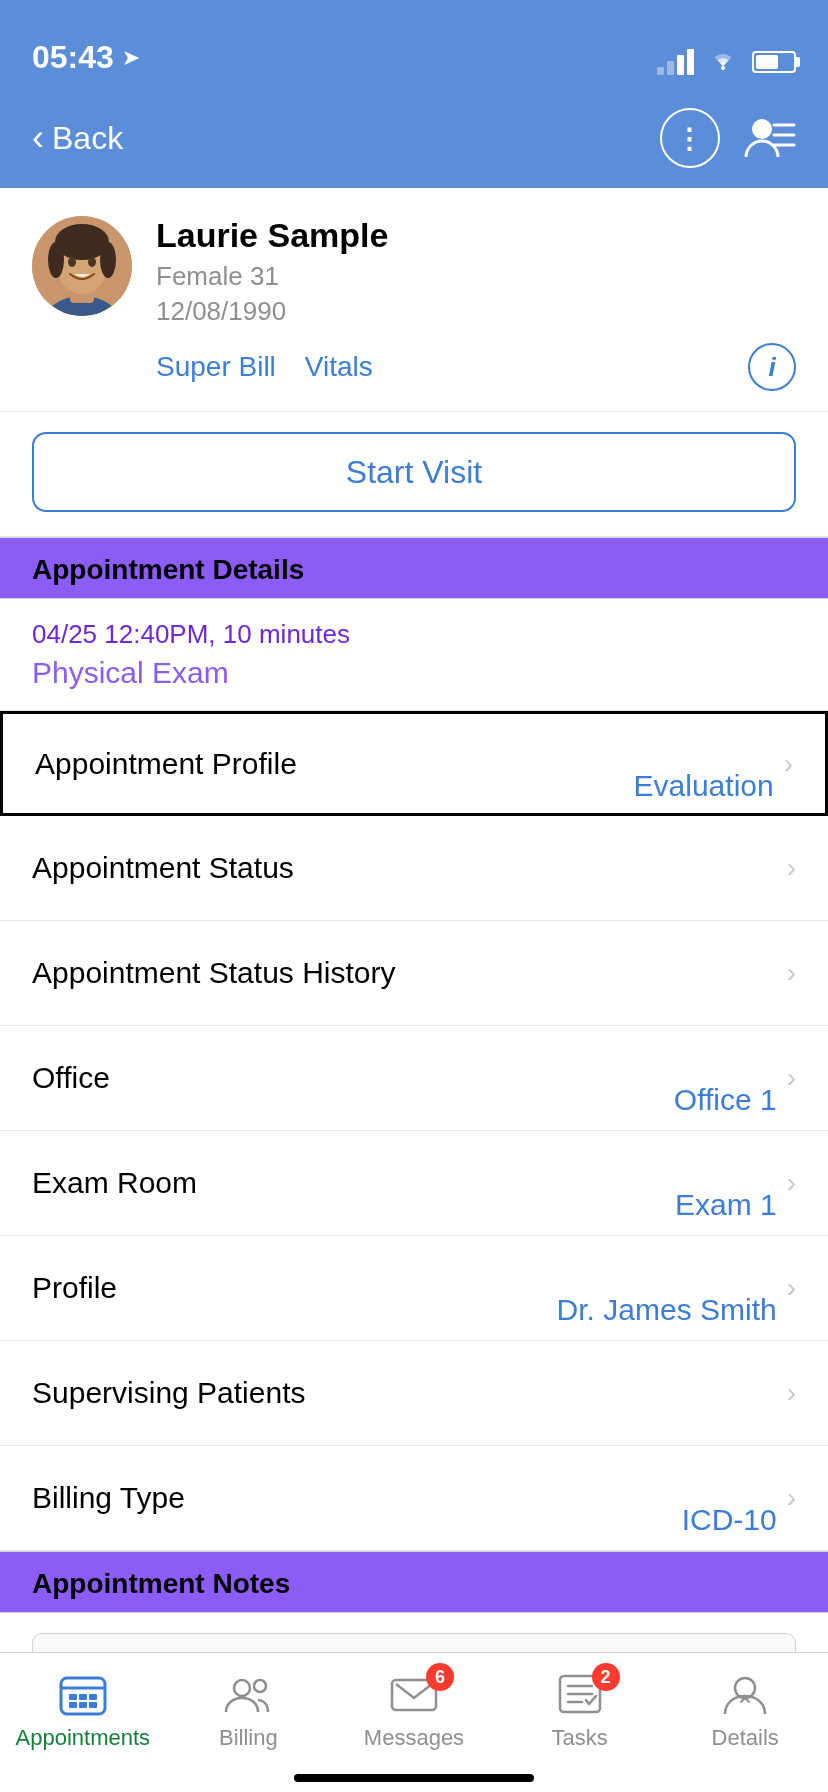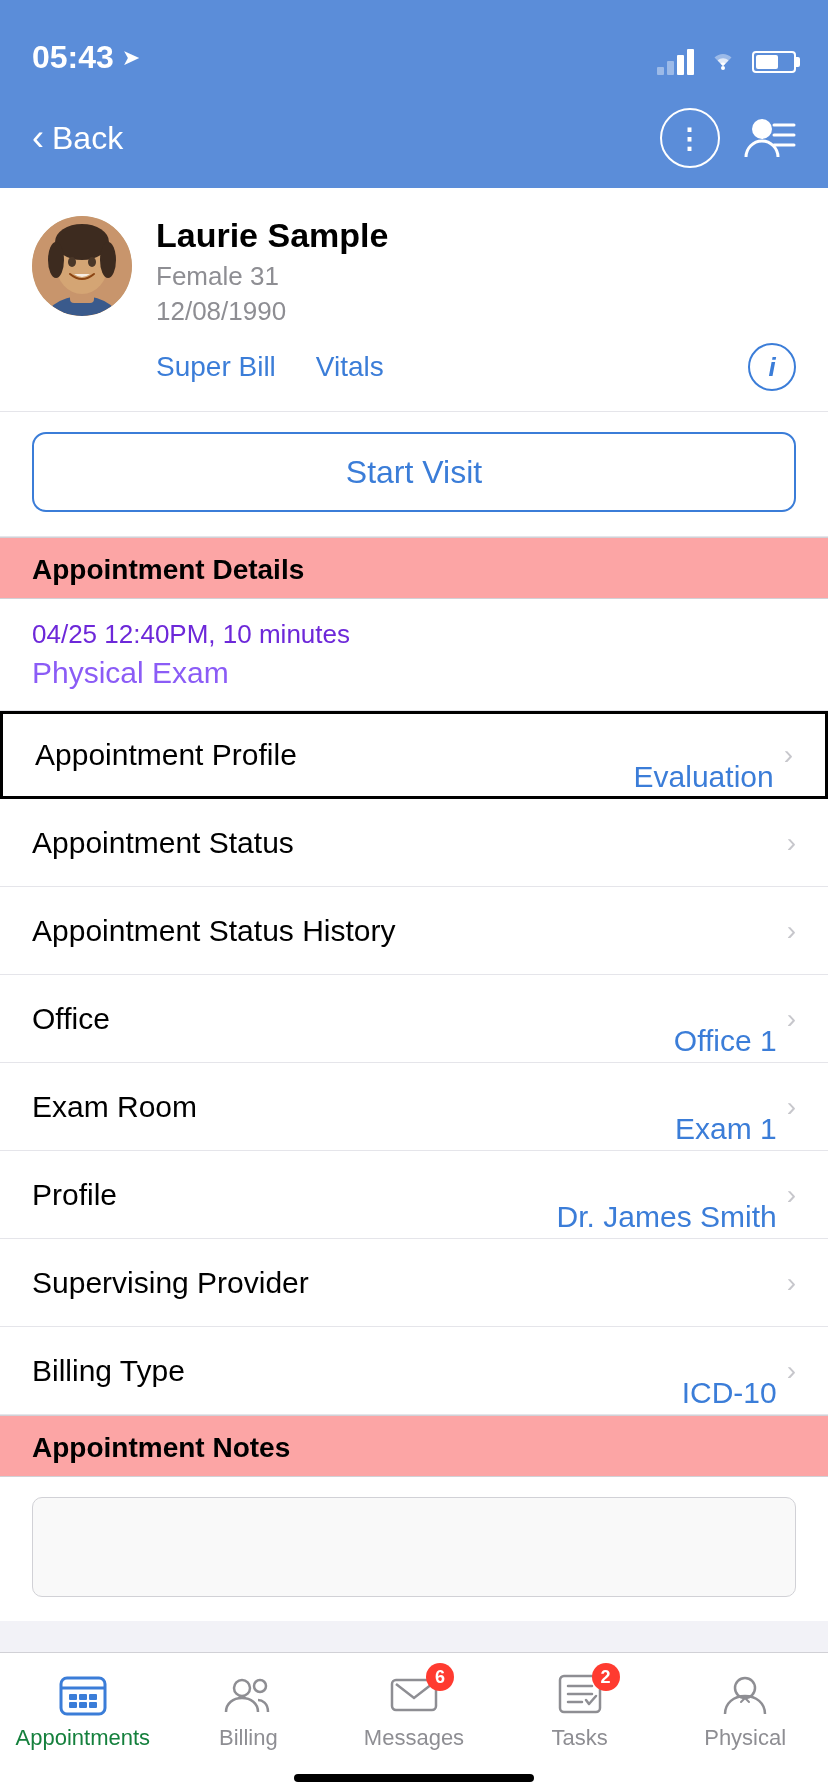--- a/index.html
+++ b/index.html
@@ -149,21 +149,21 @@
     }
     .patient-sub {
       font-size: 26px;
       color: #8e8e93;
       margin-bottom: 4px;
     }
     .patient-actions {
       display: flex;
       align-items: center;
       margin-top: 16px;
-      gap: 40px;
+      gap: 29px;
     }
     .patient-action-link {
       font-size: 28px;
       color: #3b7dd8;
       cursor: pointer;
     }
     .patient-info-icon {
       width: 48px;
       height: 48px;
       border: 2px solid #3b7dd8;
@@ -195,21 +195,21 @@
       font-size: 32px;
       font-weight: 500;
       cursor: pointer;
       display: flex;
       align-items: center;
       justify-content: center;
     }
 
     
     .section-header {
-      background: #fca5a5;
+      background: #8b5cf6;
       padding: 16px 32px 12px;
       border-top: 1px solid #d1d1d6;
       border-bottom: 1px solid #d1d1d6;
     }
     .section-header-title {
       font-size: 28px;
       font-weight: 700;
       color: #000;
     }
 
@@ -230,21 +230,21 @@
       font-weight: 400;
     }
 
     
     .list-item {
       background: white;
       display: flex;
       align-items: center;
       justify-content: space-between;
       padding: 0 32px;
-      height: 88px;
+      height: 105px;
       border-bottom: 1px solid #e5e5ea;
       cursor: pointer;
     }
     .list-item.highlighted {
       border: 3px solid #000;
     }
     .list-item-label {
       font-size: 30px;
       color: #000;
     }
@@ -493,21 +493,21 @@
       </div>
     </div>
     <div class="list-item">
       <span class="list-item-label">Profile</span>
       <div class="list-item-right">
         <span class="list-item-value">Dr. James Smith</span>
         <span class="list-item-chevron">›</span>
       </div>
     </div>
     <div class="list-item">
-      <span class="list-item-label">Supervising Provider</span>
+      <span class="list-item-label">Supervising Patients</span>
       <div class="list-item-right">
         <span class="list-item-chevron">›</span>
       </div>
     </div>
     <div class="list-item">
       <span class="list-item-label">Billing Type</span>
       <div class="list-item-right">
         <span class="list-item-value">ICD-10</span>
         <span class="list-item-chevron">›</span>
       </div>
@@ -580,17 +580,17 @@
 
   <div class="tab-item">
     <div class="tab-icon-wrap">
       <svg width="52" height="44" viewBox="0 0 52 44" fill="none">
         <circle cx="26" cy="16" r="10" stroke="#8e8e93" stroke-width="2.5" fill="none"></circle>
         <path d="M6 42c0-11 8.9-18 20-18s20 7 20 18" stroke="#8e8e93" stroke-width="2.5" fill="none"></path>
         <line x1="22" y1="30" x2="26" y2="26" stroke="#8e8e93" stroke-width="2" stroke-linecap="round"></line>
         <line x1="26" y1="26" x2="30" y2="30" stroke="#8e8e93" stroke-width="2" stroke-linecap="round"></line>
       </svg>
     </div>
-    <span class="tab-label">Physical</span>
+    <span class="tab-label">Details</span>
   </div>
 </div>
 
 <div class="home-indicator"></div>
 
 </body></html>

